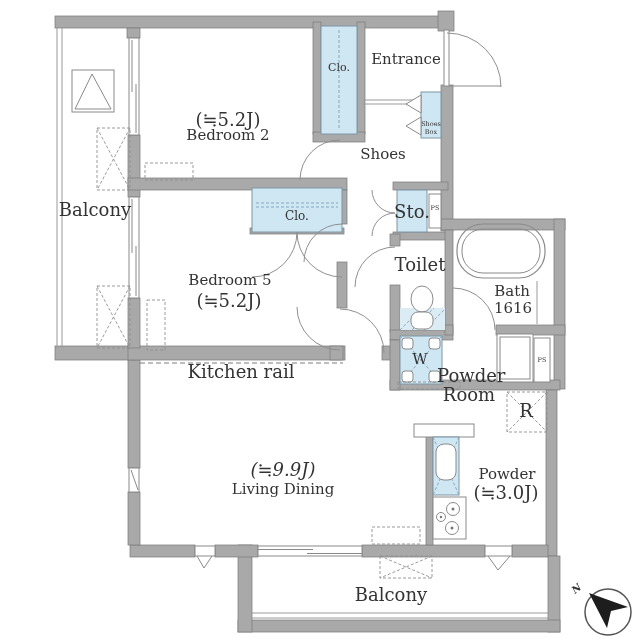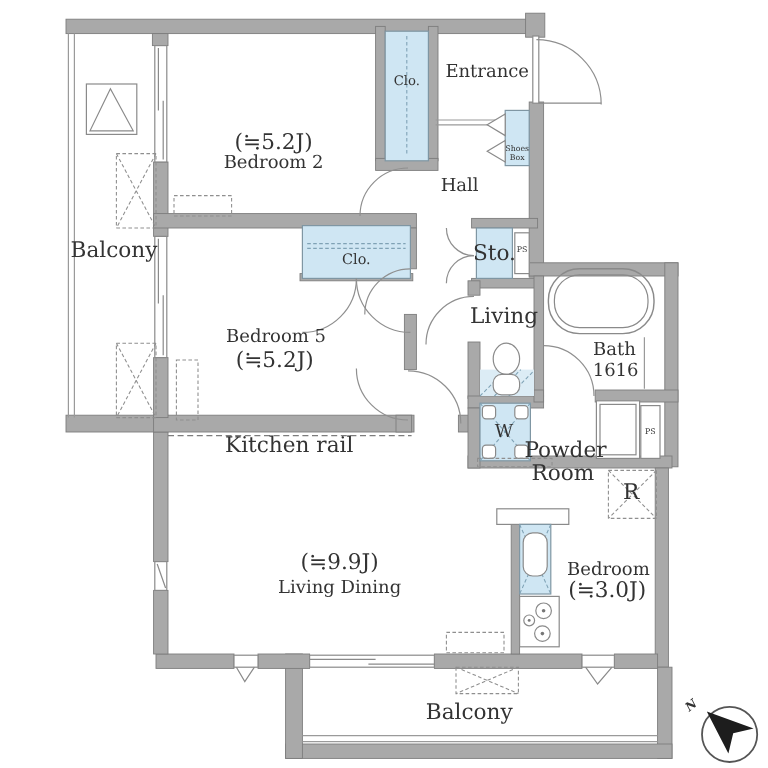--- a/index.html
+++ b/index.html
@@ -216,26 +216,26 @@
     <circle cx="608" cy="612" r="23" fill="#fff" stroke="#555" stroke-width="1.5"></circle>
     <path d="M589,593 L628,607 L611,611 L607,628 Z" fill="#1d1d1d"></path>
   </g>
 </svg>
 
 <div class="lbl fs15" style="left:228px;top:100px;margin-top:36px;">Bedroom 2</div>
 <div class="lbl fs13" style="left:228px;top:120px;">(≒5.2J)</div>
 <div class="lbl fs15" style="left:230px;top:281px;">Bedroom 5</div>
 <div class="lbl fs13" style="left:229px;top:301px;">(≒5.2J)</div>
 <div class="lbl fs15" style="left:283px;top:450px;margin-top:40px;">Living Dining</div>
-<div class="lbl fs13" style="left:283px;top:470px;">(≒9.9J)</div>
-<div class="lbl fs15" style="left:507px;top:475px;">Bedroom</div>
+<div class="lbl fs13" style="left:283px;top:470px;font-style:italic;">(≒9.9J)</div>
+<div class="lbl fs15" style="left:507px;top:475px;">Powder</div>
 <div class="lbl fs13" style="left:506px;top:493px;">(≒3.0J)</div>
 <div class="lbl fs15" style="left:406px;top:60px;">Entrance</div>
-<div class="lbl fs15" style="left:383px;top:155px;">Hall</div>
-<div class="lbl fs13" style="left:420px;top:265px;">Living</div>
+<div class="lbl fs15" style="left:383px;top:155px;">Shoes</div>
+<div class="lbl fs13" style="left:420px;top:265px;">Toilet</div>
 <div class="lbl fs15" style="left:512px;top:292px;">Bath</div>
 <div class="lbl fs15" style="left:513px;top:309px;">1616</div>
 <div class="lbl fs13 wrap" style="left:469px;top:357px;width:64px;margin-top:29px;">Powder Room</div>
 <div class="lbl fs13" style="left:95px;top:210px;">Balcony</div>
 <div class="lbl fs13" style="left:391px;top:595px;">Balcony</div>
 
 <div class="lbl fs11" style="left:339px;top:68px;">Clo.</div>
 <div class="lbl fs12" style="left:297px;top:216px;">Clo.</div>
 <div class="lbl fs13" style="left:412px;top:212px;">Sto.</div>
 <div class="lbl fs15" style="left:420px;top:360px;">W</div>

